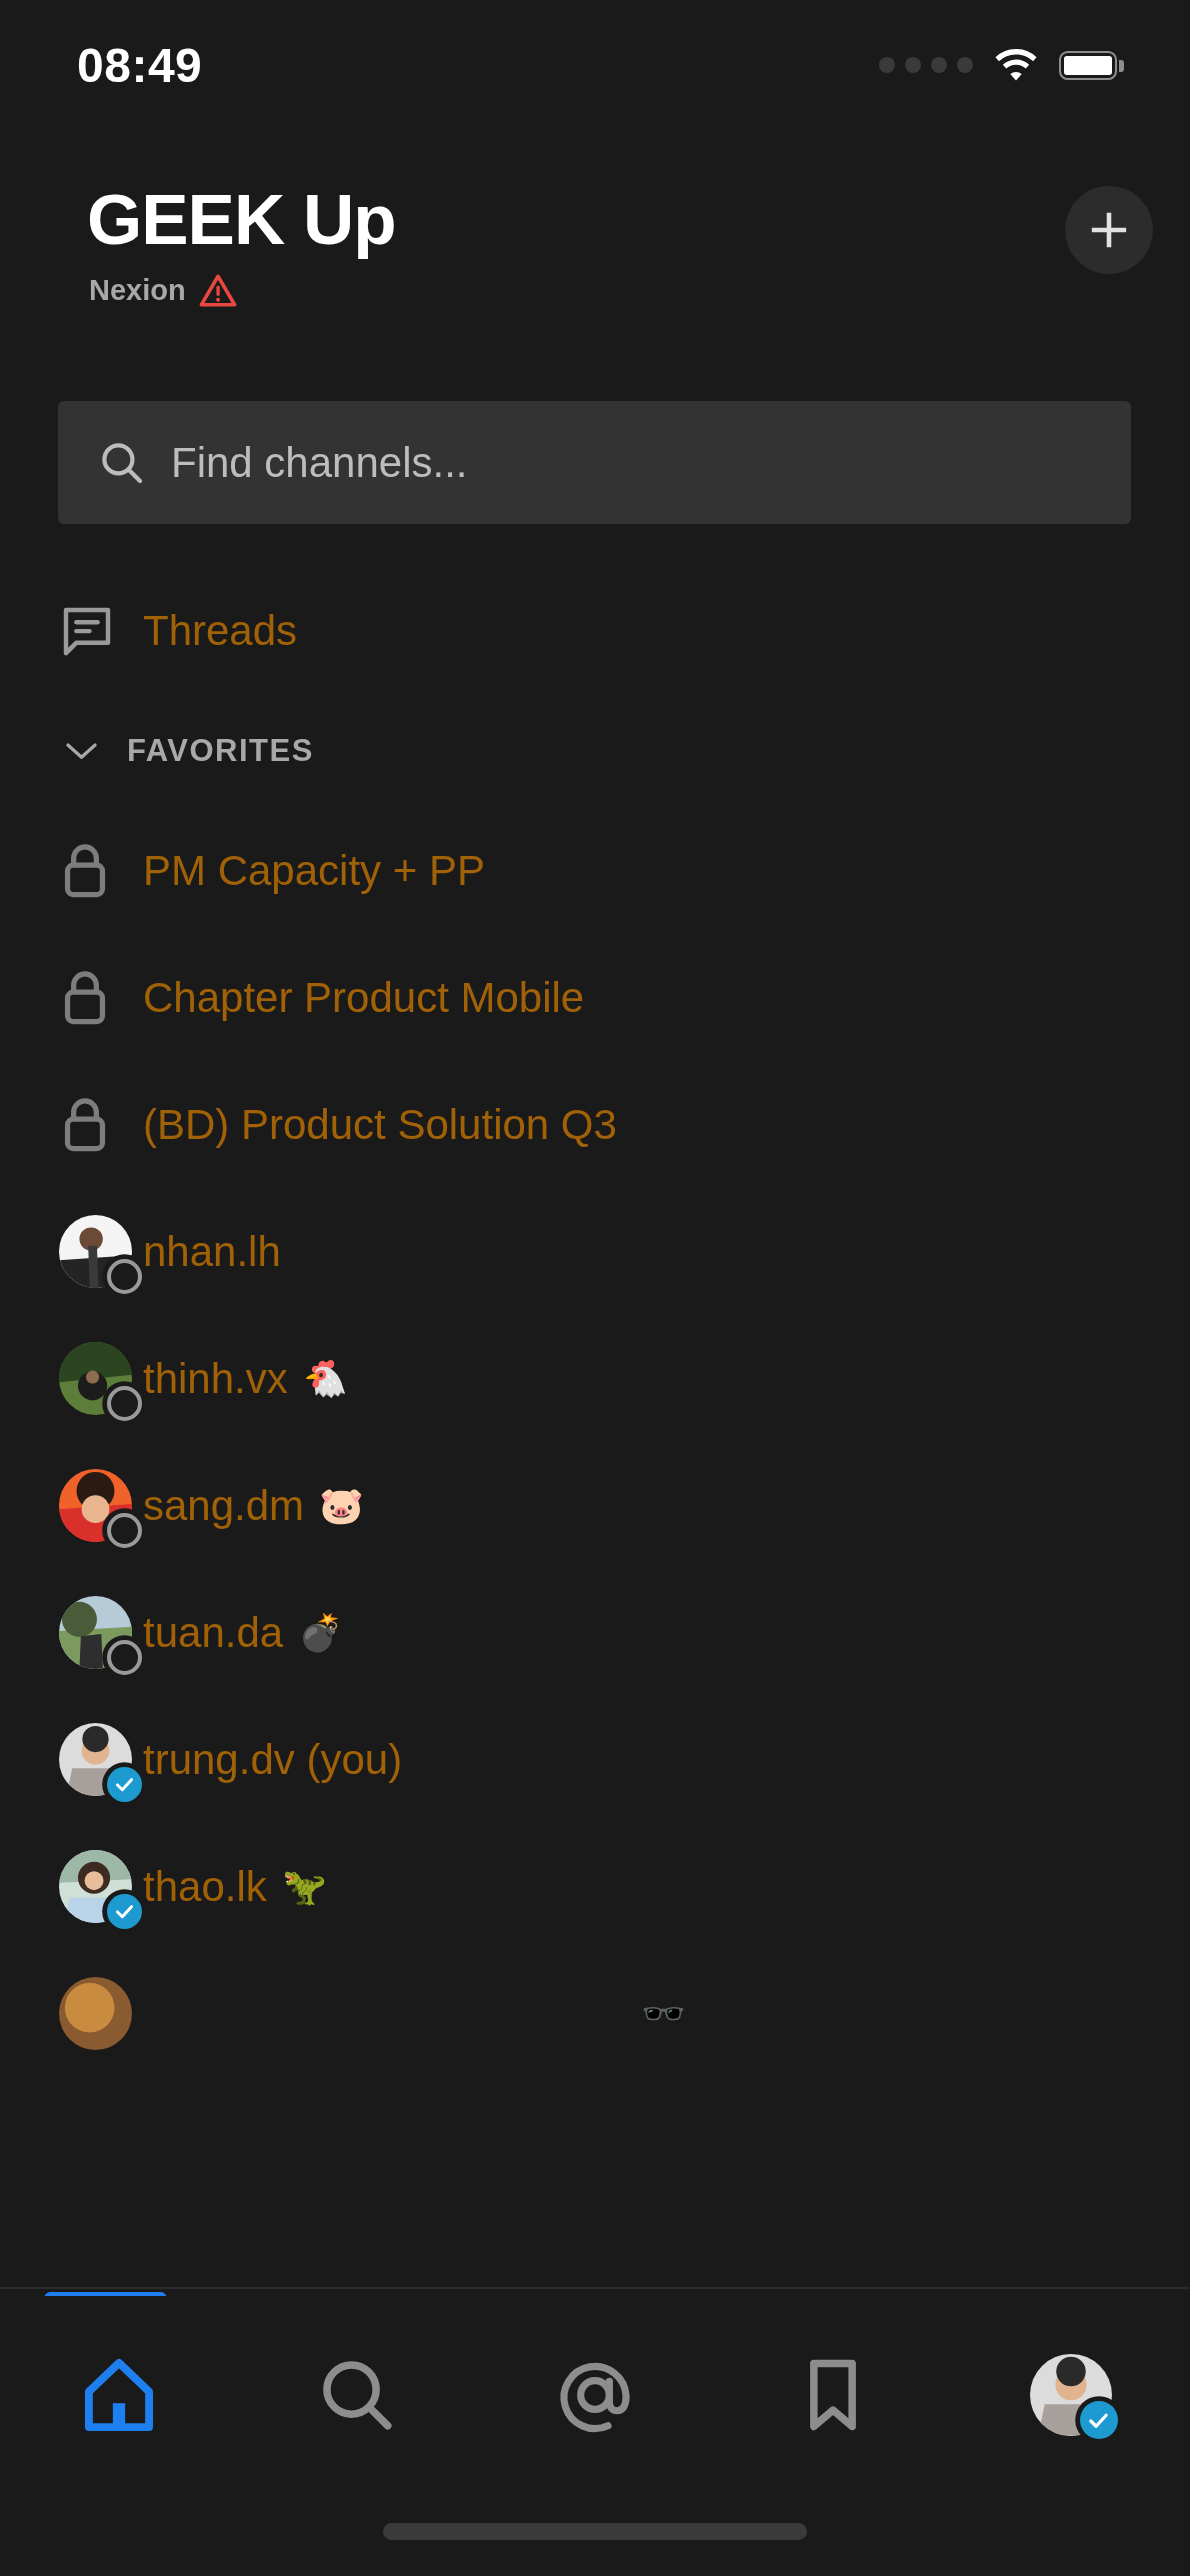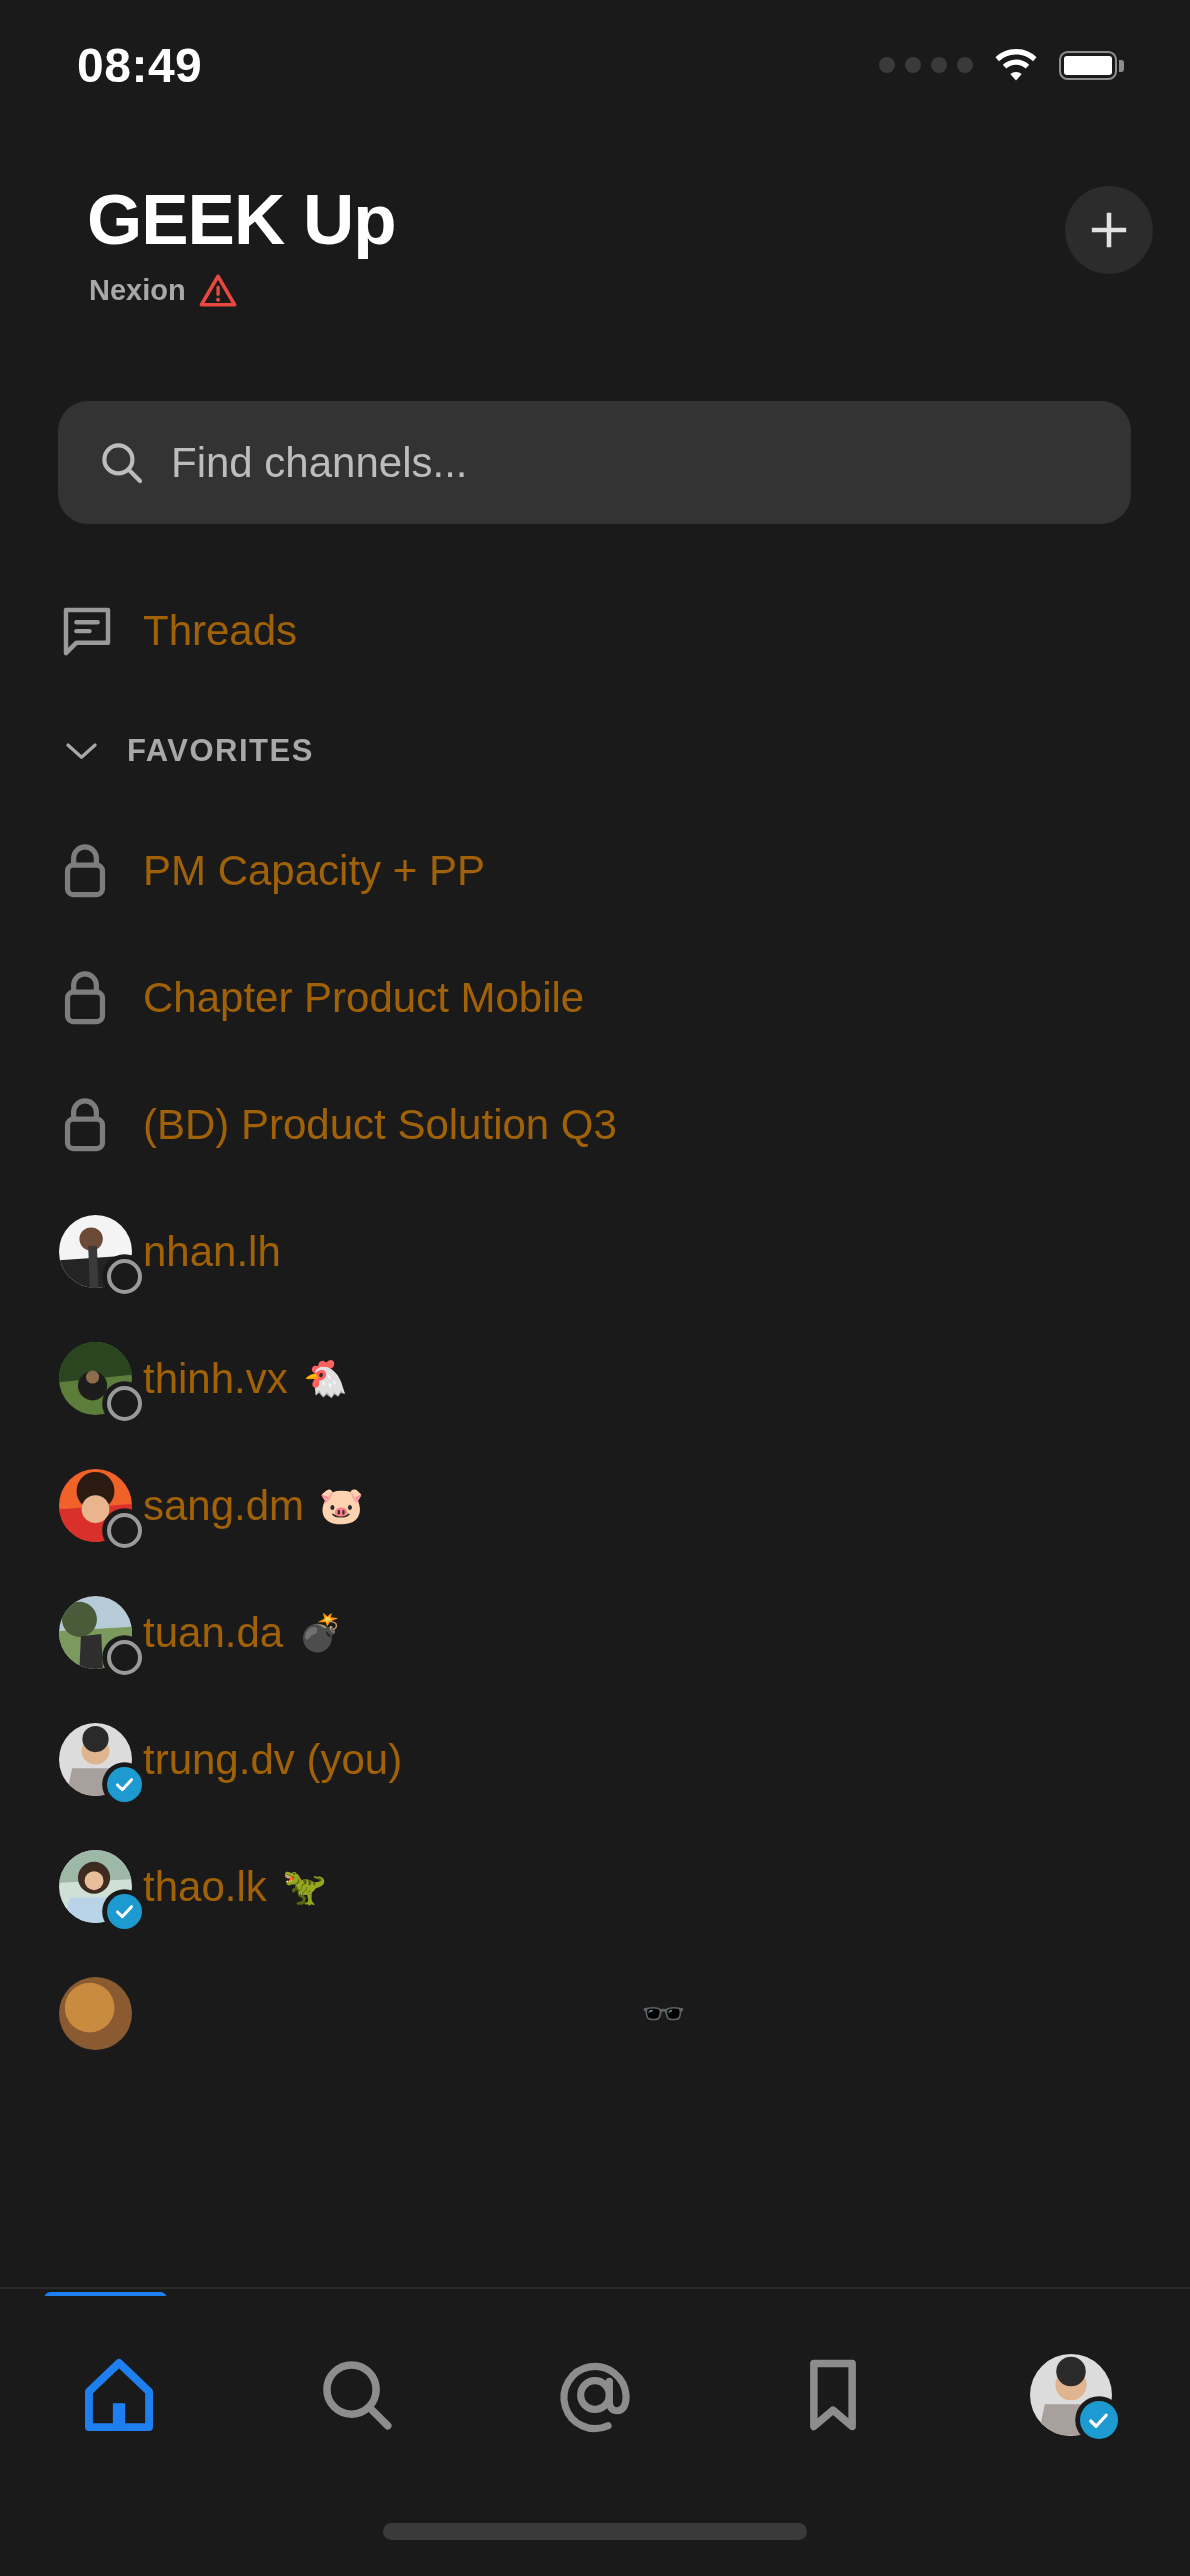--- a/index.html
+++ b/index.html
@@ -45,21 +45,21 @@
   .plus-btn {
     position:absolute; right:65px; top:17px;
     width:88px; height:88px; border-radius:50%;
     background:#2c2c2c; display:flex; align-items:center; justify-content:center;
   }
   .plus-btn svg { width:42px; height:42px; }
 
   
   .searchbar {
     position:absolute; left:58px; top:401px; width:1073px; height:123px;
-    background:#333333; border-radius:30px;
+    background:#333333; border-radius:6px;
     display:flex; align-items:center; padding-left:40px; gap:25px;
   }
   .searchbar svg { width:48px; height:48px; flex:none; }
   .search-ph { color:#bdbdbd; font-size:42px; }
 
   
   .scrollarea { position:absolute; top:567px; left:0; width:1190px; height:1725px; overflow:hidden; }
   .row { display:flex; align-items:center; height:127px; padding-left:59px; }
   .row-icon { width:63px; flex:none; display:flex; align-items:center; justify-content:flex-start; }
   .row-label { color:#a16207; font-size:42px; margin-left:21px; display:flex; align-items:center; gap:15.3px; }

